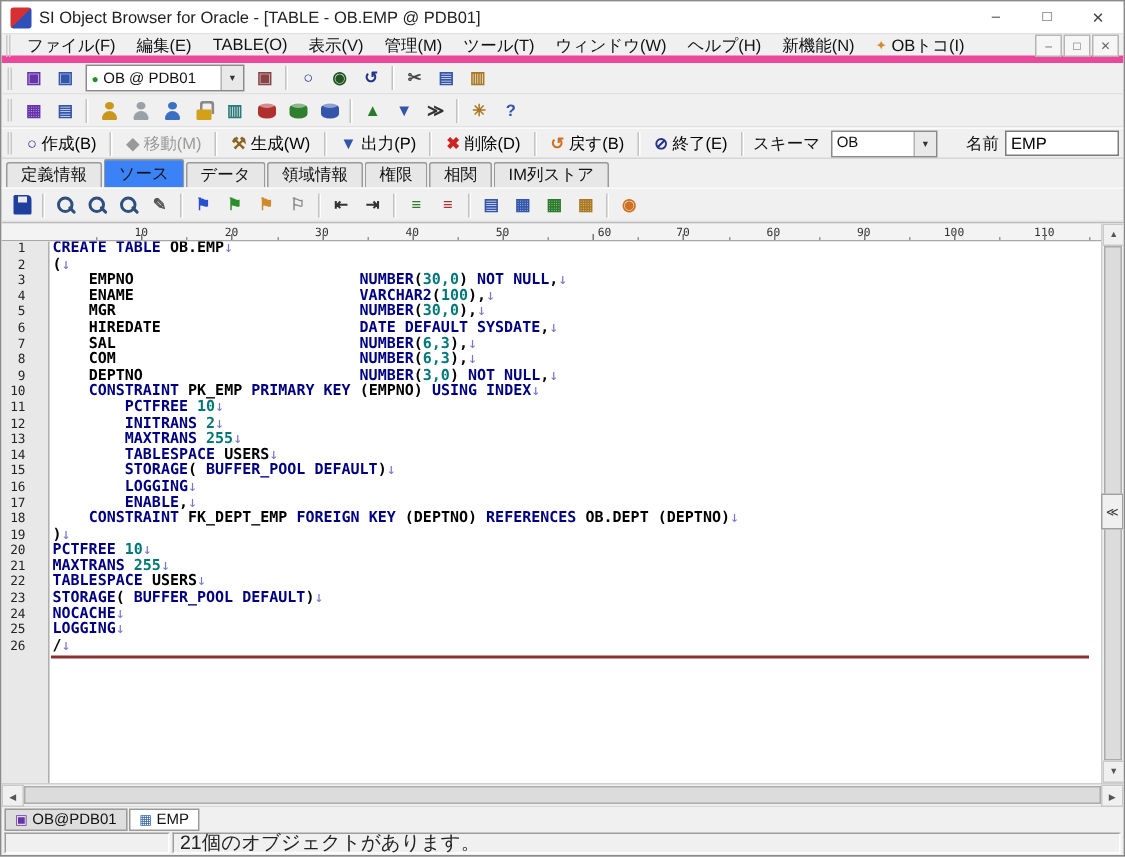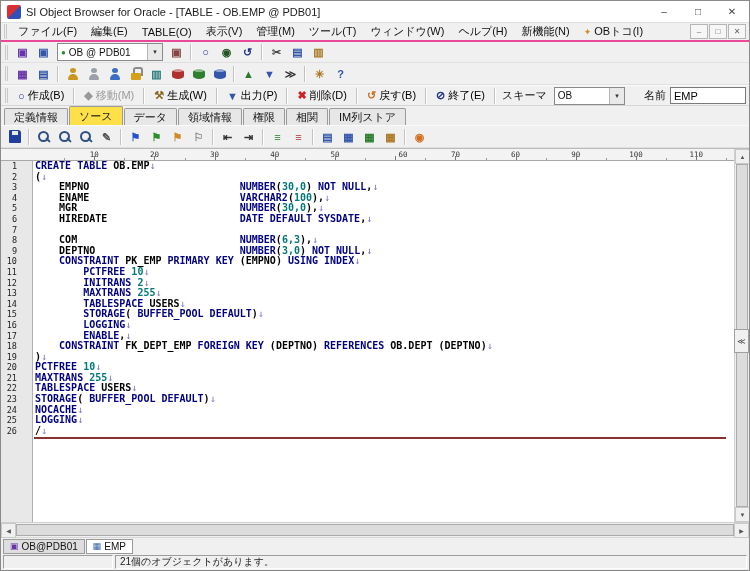--- a/index.html
+++ b/index.html
@@ -12,21 +12,21 @@
   }
   
   .titlebar{height:22px;background:#ffffff;display:flex;align-items:center;flex:0 0 22px;border-bottom:1px solid #e0e0e0;}
   .app-icon{width:14px;height:14px;margin:0 5px 0 6px;border-radius:2px;
     background:linear-gradient(135deg,#d83030 0 49%,#3050b8 51% 100%);flex:0 0 14px;}
   .title{font-size:11px;color:#222;white-space:nowrap;}
   .wctl{margin-left:auto;display:flex;height:100%;}
   .wbtn{width:34px;height:100%;display:flex;align-items:center;justify-content:center;
     font-size:10px;color:#444;background:transparent;border:none;}
   
-  .menubar{height:19px;flex:0 0 19px;display:flex;align-items:center;background:#f0f0f0;border-bottom:2px solid #ec4899;padding-left:2px;}
+  .menubar{height:19px;flex:0 0 19px;display:flex;align-items:center;background:#f0f0f0;border-bottom:5px solid #ec4899;padding-left:2px;}
   .mitems{display:flex;align-items:center;}
   .mitem{padding:2px 7px;white-space:nowrap;display:flex;align-items:center;gap:3px;}
   .micon{font-size:9px;}
   .mdictl{margin-left:auto;display:flex;margin-right:3px;}
   .mdibtn{width:18px;height:15px;border:1px solid #b5b5b5;background:#f6f6f6;color:#666;
     font-size:8px;display:flex;align-items:center;justify-content:center;margin-left:1px;}
   
   .toolbar{height:21px;flex:0 0 21px;display:flex;align-items:center;background:#f0f0f0;
     border-bottom:1px solid #e0e0e0;padding:0 3px;}
   .toolbar.tb2{height:22px;flex:0 0 22px;}
@@ -62,21 +62,21 @@
   .abtn{display:flex;align-items:center;gap:3px;padding:1px 5px;background:transparent;border:1px solid transparent;font-size:11px;white-space:nowrap;}
   .abtn .aic{font-size:11px;font-weight:bold;}
   .abtn.disabled{color:#9a9a9a;}
   .flabel{margin:0 4px 0 3px;white-space:nowrap;}
   .tinput{height:17px;width:76px;border:1px solid #7a7a7a;background:#fff;font-size:11px;
     font-family:"Liberation Sans",sans-serif;padding:0 3px;}
   
   .tabbar{height:19px;flex:0 0 19px;display:flex;align-items:flex-end;background:#f0f0f0;padding-left:3px;}
   .tab{height:17px;line-height:16px;padding:0 9px;border:1px solid #9a9a9a;border-bottom:none;
     background:#e7e7e7;margin-right:1px;border-radius:2px 2px 0 0;font-size:11px;white-space:nowrap;}
-  .tab.active{background:#fde047;height:19px;line-height:18px;}
+  .tab.active{background:#3b82f6;height:19px;line-height:18px;}
   
   .editor-wrap{flex:1 1 auto;position:relative;background:#fff;border-top:1px solid #bbb;overflow:hidden;}
   .ruler{position:absolute;top:0;left:0;right:15px;height:12px;background:#f3f3f3;border-bottom:1px solid #a8a8a8;overflow:hidden;}
   .rnum{position:absolute;top:1px;transform:translateX(-50%);font-size:7.5px;color:#333;font-family:"DejaVu Sans Mono",monospace;}
   .rtick{position:absolute;bottom:0;width:1px;height:4px;background:#777;}
   .rtick.minor{height:2px;background:#9a9a9a;}
   .code-area{position:absolute;top:12px;left:0;right:15px;bottom:0;background:#fff;overflow:hidden;}
   .gutter-bg{position:absolute;top:0;left:0;bottom:0;width:32px;background:#e8e8e8;border-right:1px solid #b0b0b0;}
   #code-lines{position:relative;}
   .row{display:flex;height:10.6px;line-height:10.6px;white-space:pre;
@@ -106,21 +106,21 @@
     background:#f0f0f0;font-size:8px;color:#333;padding:0;z-index:5;display:flex;align-items:center;justify-content:center;}
   
   .mditabs{height:17px;flex:0 0 17px;background:#f0f0f0;display:flex;align-items:center;padding-left:2px;border-top:1px solid #d8d8d8;}
   .mtab{display:flex;align-items:center;gap:3px;height:15px;padding:0 6px;border:1px solid #9a9a9a;
     background:#dedede;font-size:10px;margin-right:1px;white-space:nowrap;}
   .mtab.active{background:#ffffff;}
   .mtab .mic{font-size:9px;}
   
   .statusbar{height:16px;flex:0 0 16px;background:#f0f0f0;display:flex;align-items:stretch;padding:1px 2px;}
   .spanel{border:1px solid;border-color:#9d9d9d #ffffff #ffffff #9d9d9d;display:flex;align-items:center;
-    padding:0 4px;font-size:10px;color:#222;white-space:nowrap;}
+    padding:0 4px;font-size:13px;color:#222;white-space:nowrap;}
   .spanel.p1{width:110px;flex:0 0 110px;margin-right:2px;}
   .spanel.p2{flex:1 1 auto;}
 </style>
 </head>
 <body>
 
 <div class="win" style="--kw: #000080; --id: #000000; --num: #007878; --pun: #000000; --br: #7777cc; --eof: #2233bb;">
 
   <div class="titlebar">
     <span class="app-icon"></span>
@@ -423,21 +423,21 @@
       </div>
     <div class="code-area">
       <div class="gutter-bg"></div>
       <div id="code-lines">
           <div class="row"><span class="ln">1</span><span class="code"><span class="s-k">CREATE TABLE</span><span class="s-p"> </span><span class="s-i">OB.EMP</span><span class="s-b">↓</span></span></div>
           <div class="row"><span class="ln">2</span><span class="code"><span class="s-p">(</span><span class="s-b">↓</span></span></div>
           <div class="row"><span class="ln">3</span><span class="code"><span class="s-p">    </span><span class="s-i">EMPNO</span><span class="s-p">                         </span><span class="s-k">NUMBER</span><span class="s-p">(</span><span class="s-n">30,0</span><span class="s-p">) </span><span class="s-k">NOT NULL</span><span class="s-p">,</span><span class="s-b">↓</span></span></div>
           <div class="row"><span class="ln">4</span><span class="code"><span class="s-p">    </span><span class="s-i">ENAME</span><span class="s-p">                         </span><span class="s-k">VARCHAR2</span><span class="s-p">(</span><span class="s-n">100</span><span class="s-p">),</span><span class="s-b">↓</span></span></div>
           <div class="row"><span class="ln">5</span><span class="code"><span class="s-p">    </span><span class="s-i">MGR</span><span class="s-p">                           </span><span class="s-k">NUMBER</span><span class="s-p">(</span><span class="s-n">30,0</span><span class="s-p">),</span><span class="s-b">↓</span></span></div>
           <div class="row"><span class="ln">6</span><span class="code"><span class="s-p">    </span><span class="s-i">HIREDATE</span><span class="s-p">                      </span><span class="s-k">DATE DEFAULT SYSDATE</span><span class="s-p">,</span><span class="s-b">↓</span></span></div>
-          <div class="row"><span class="ln">7</span></div>
+          <div class="row"><span class="ln">7</span><span class="code"><span class="s-p">    </span><span class="s-i">SAL</span><span class="s-p">                           </span><span class="s-k">NUMBER</span><span class="s-p">(</span><span class="s-n">6,3</span><span class="s-p">),</span><span class="s-b">↓</span></span></div>
           <div class="row"><span class="ln">8</span><span class="code"><span class="s-p">    </span><span class="s-i">COM</span><span class="s-p">                           </span><span class="s-k">NUMBER</span><span class="s-p">(</span><span class="s-n">6,3</span><span class="s-p">),</span><span class="s-b">↓</span></span></div>
           <div class="row"><span class="ln">9</span><span class="code"><span class="s-p">    </span><span class="s-i">DEPTNO</span><span class="s-p">                        </span><span class="s-k">NUMBER</span><span class="s-p">(</span><span class="s-n">3,0</span><span class="s-p">) </span><span class="s-k">NOT NULL</span><span class="s-p">,</span><span class="s-b">↓</span></span></div>
           <div class="row"><span class="ln">10</span><span class="code"><span class="s-p">    </span><span class="s-k">CONSTRAINT</span><span class="s-p"> </span><span class="s-i">PK_EMP</span><span class="s-p"> </span><span class="s-k">PRIMARY KEY</span><span class="s-p"> (</span><span class="s-i">EMPNO</span><span class="s-p">) </span><span class="s-k">USING INDEX</span><span class="s-b">↓</span></span></div>
           <div class="row"><span class="ln">11</span><span class="code"><span class="s-p">        </span><span class="s-k">PCTFREE</span><span class="s-p"> </span><span class="s-n">10</span><span class="s-b">↓</span></span></div>
           <div class="row"><span class="ln">12</span><span class="code"><span class="s-p">        </span><span class="s-k">INITRANS</span><span class="s-p"> </span><span class="s-n">2</span><span class="s-b">↓</span></span></div>
           <div class="row"><span class="ln">13</span><span class="code"><span class="s-p">        </span><span class="s-k">MAXTRANS</span><span class="s-p"> </span><span class="s-n">255</span><span class="s-b">↓</span></span></div>
           <div class="row"><span class="ln">14</span><span class="code"><span class="s-p">        </span><span class="s-k">TABLESPACE</span><span class="s-p"> </span><span class="s-i">USERS</span><span class="s-b">↓</span></span></div>
           <div class="row"><span class="ln">15</span><span class="code"><span class="s-p">        </span><span class="s-k">STORAGE</span><span class="s-p">( </span><span class="s-k">BUFFER_POOL DEFAULT</span><span class="s-p">)</span><span class="s-b">↓</span></span></div>
           <div class="row"><span class="ln">16</span><span class="code"><span class="s-p">        </span><span class="s-k">LOGGING</span><span class="s-b">↓</span></span></div>
           <div class="row"><span class="ln">17</span><span class="code"><span class="s-p">        </span><span class="s-k">ENABLE</span><span class="s-p">,</span><span class="s-b">↓</span></span></div>

